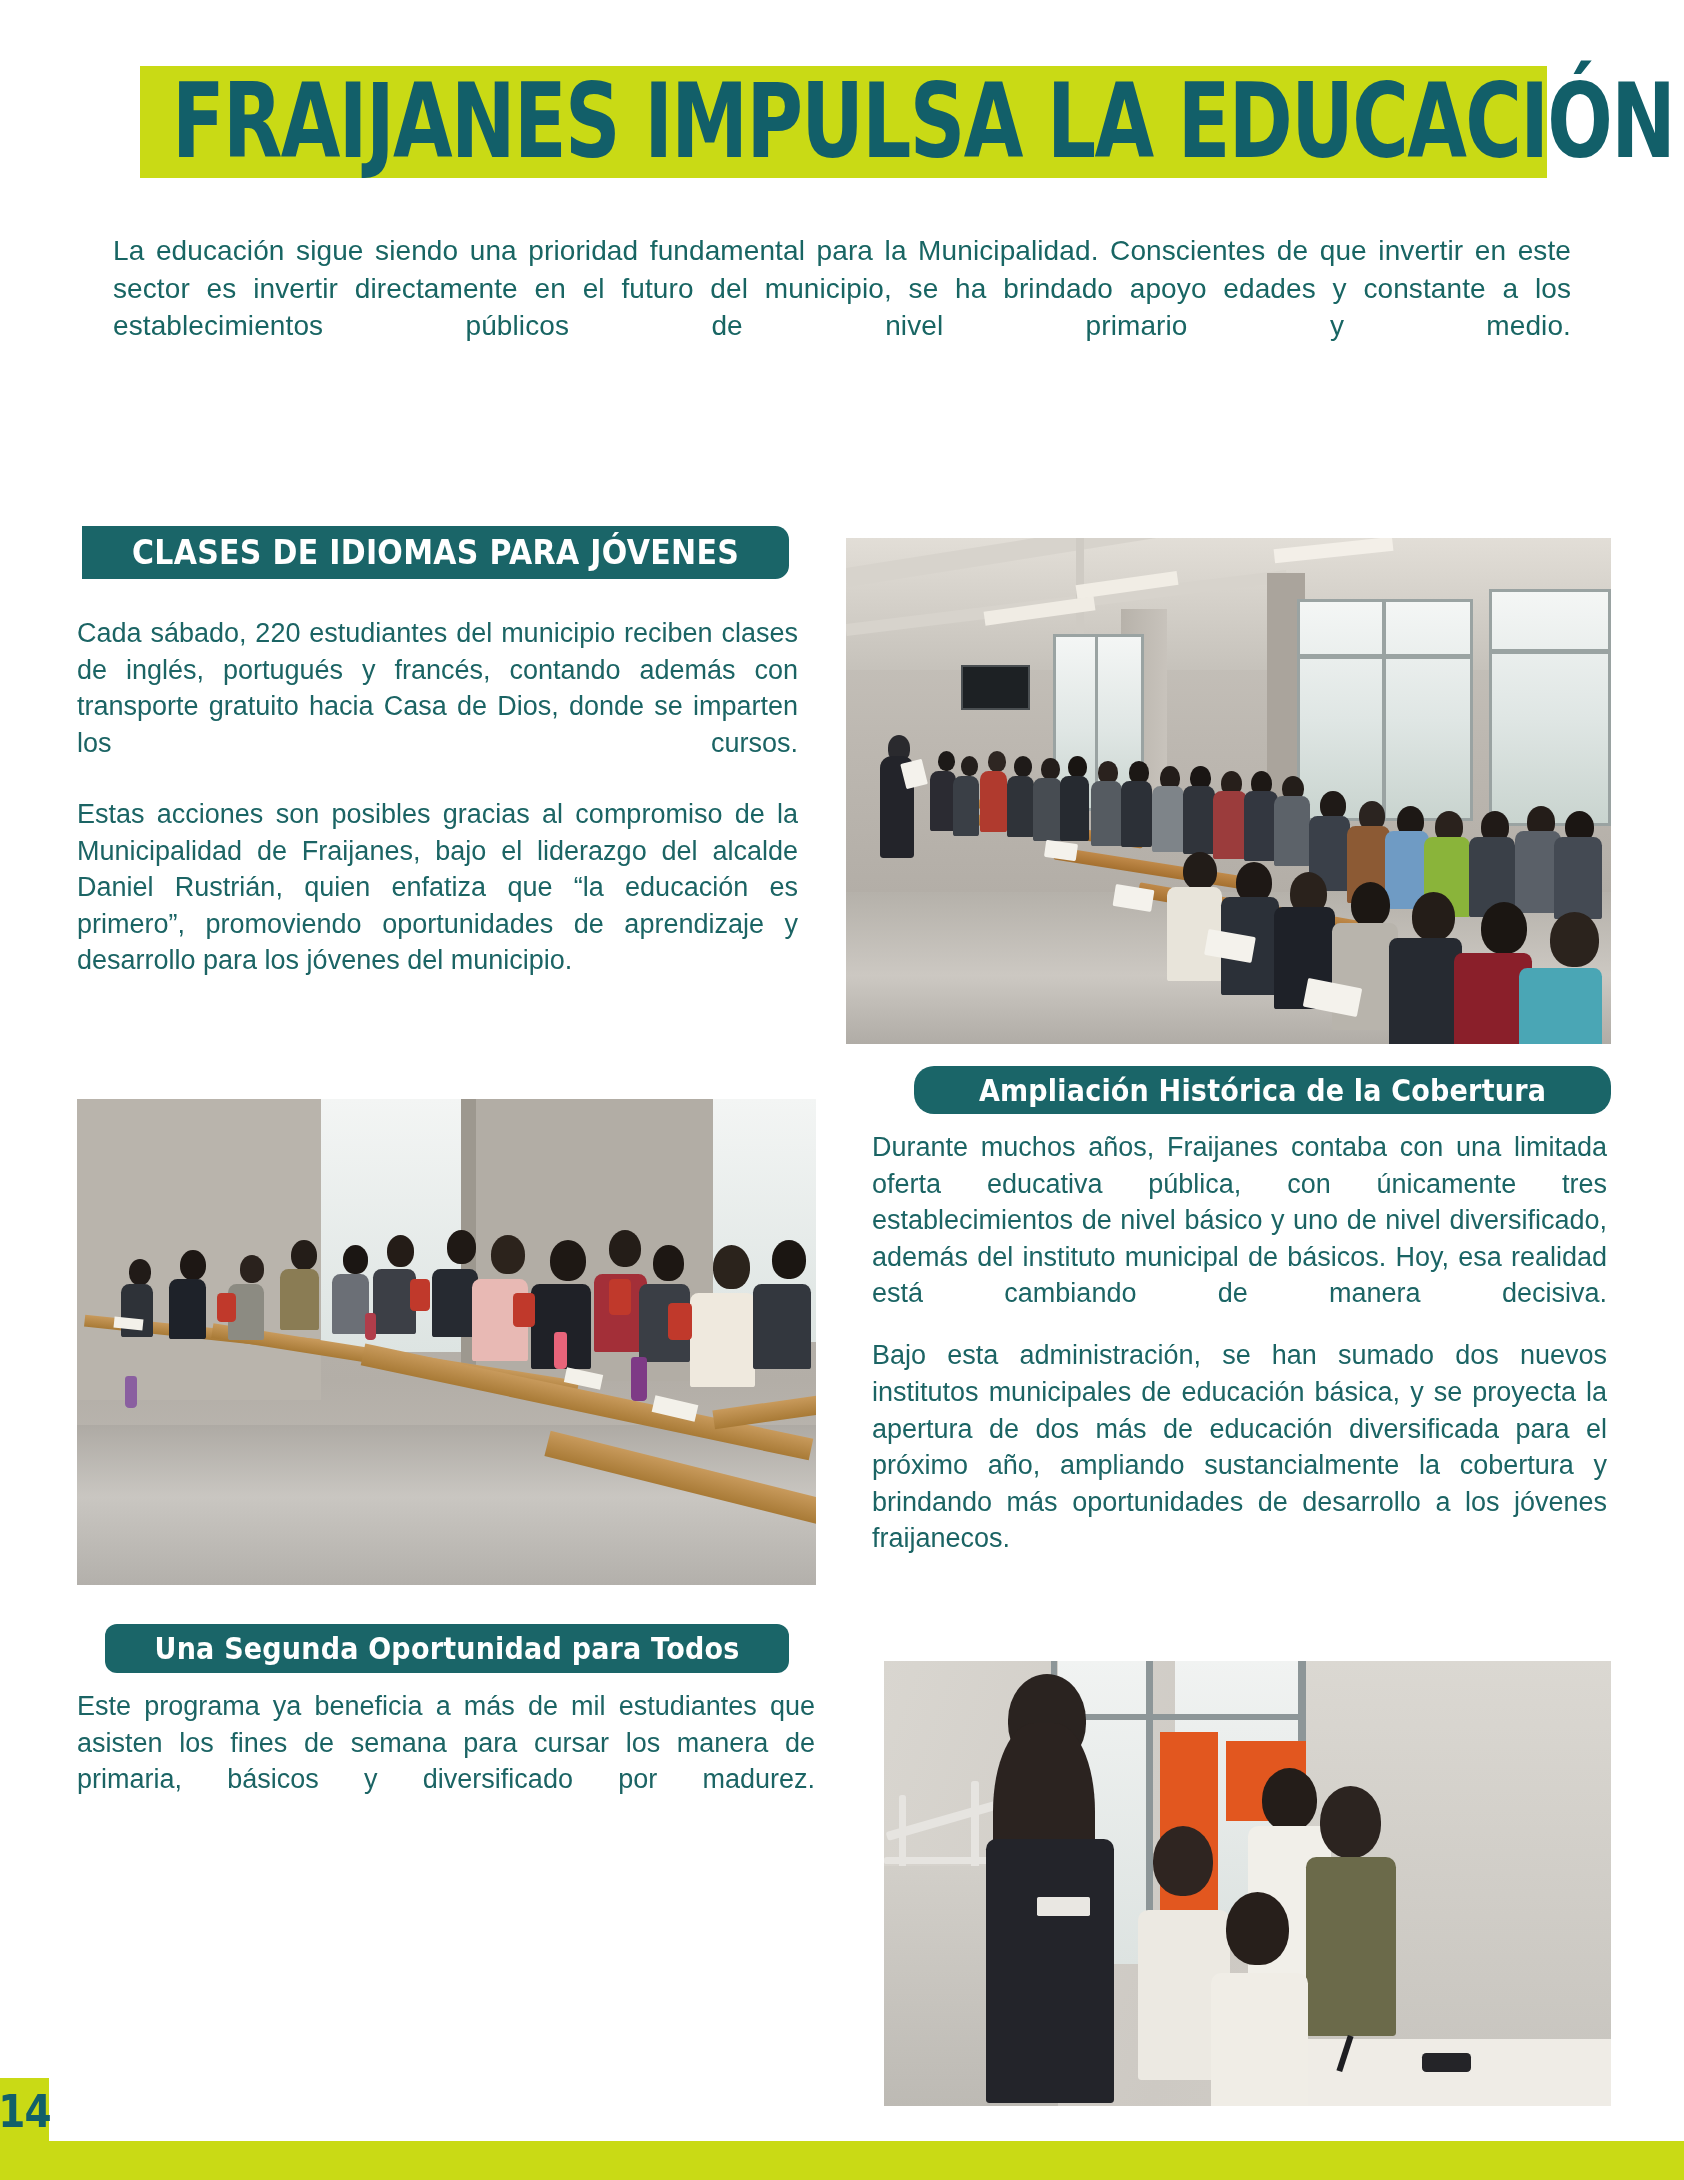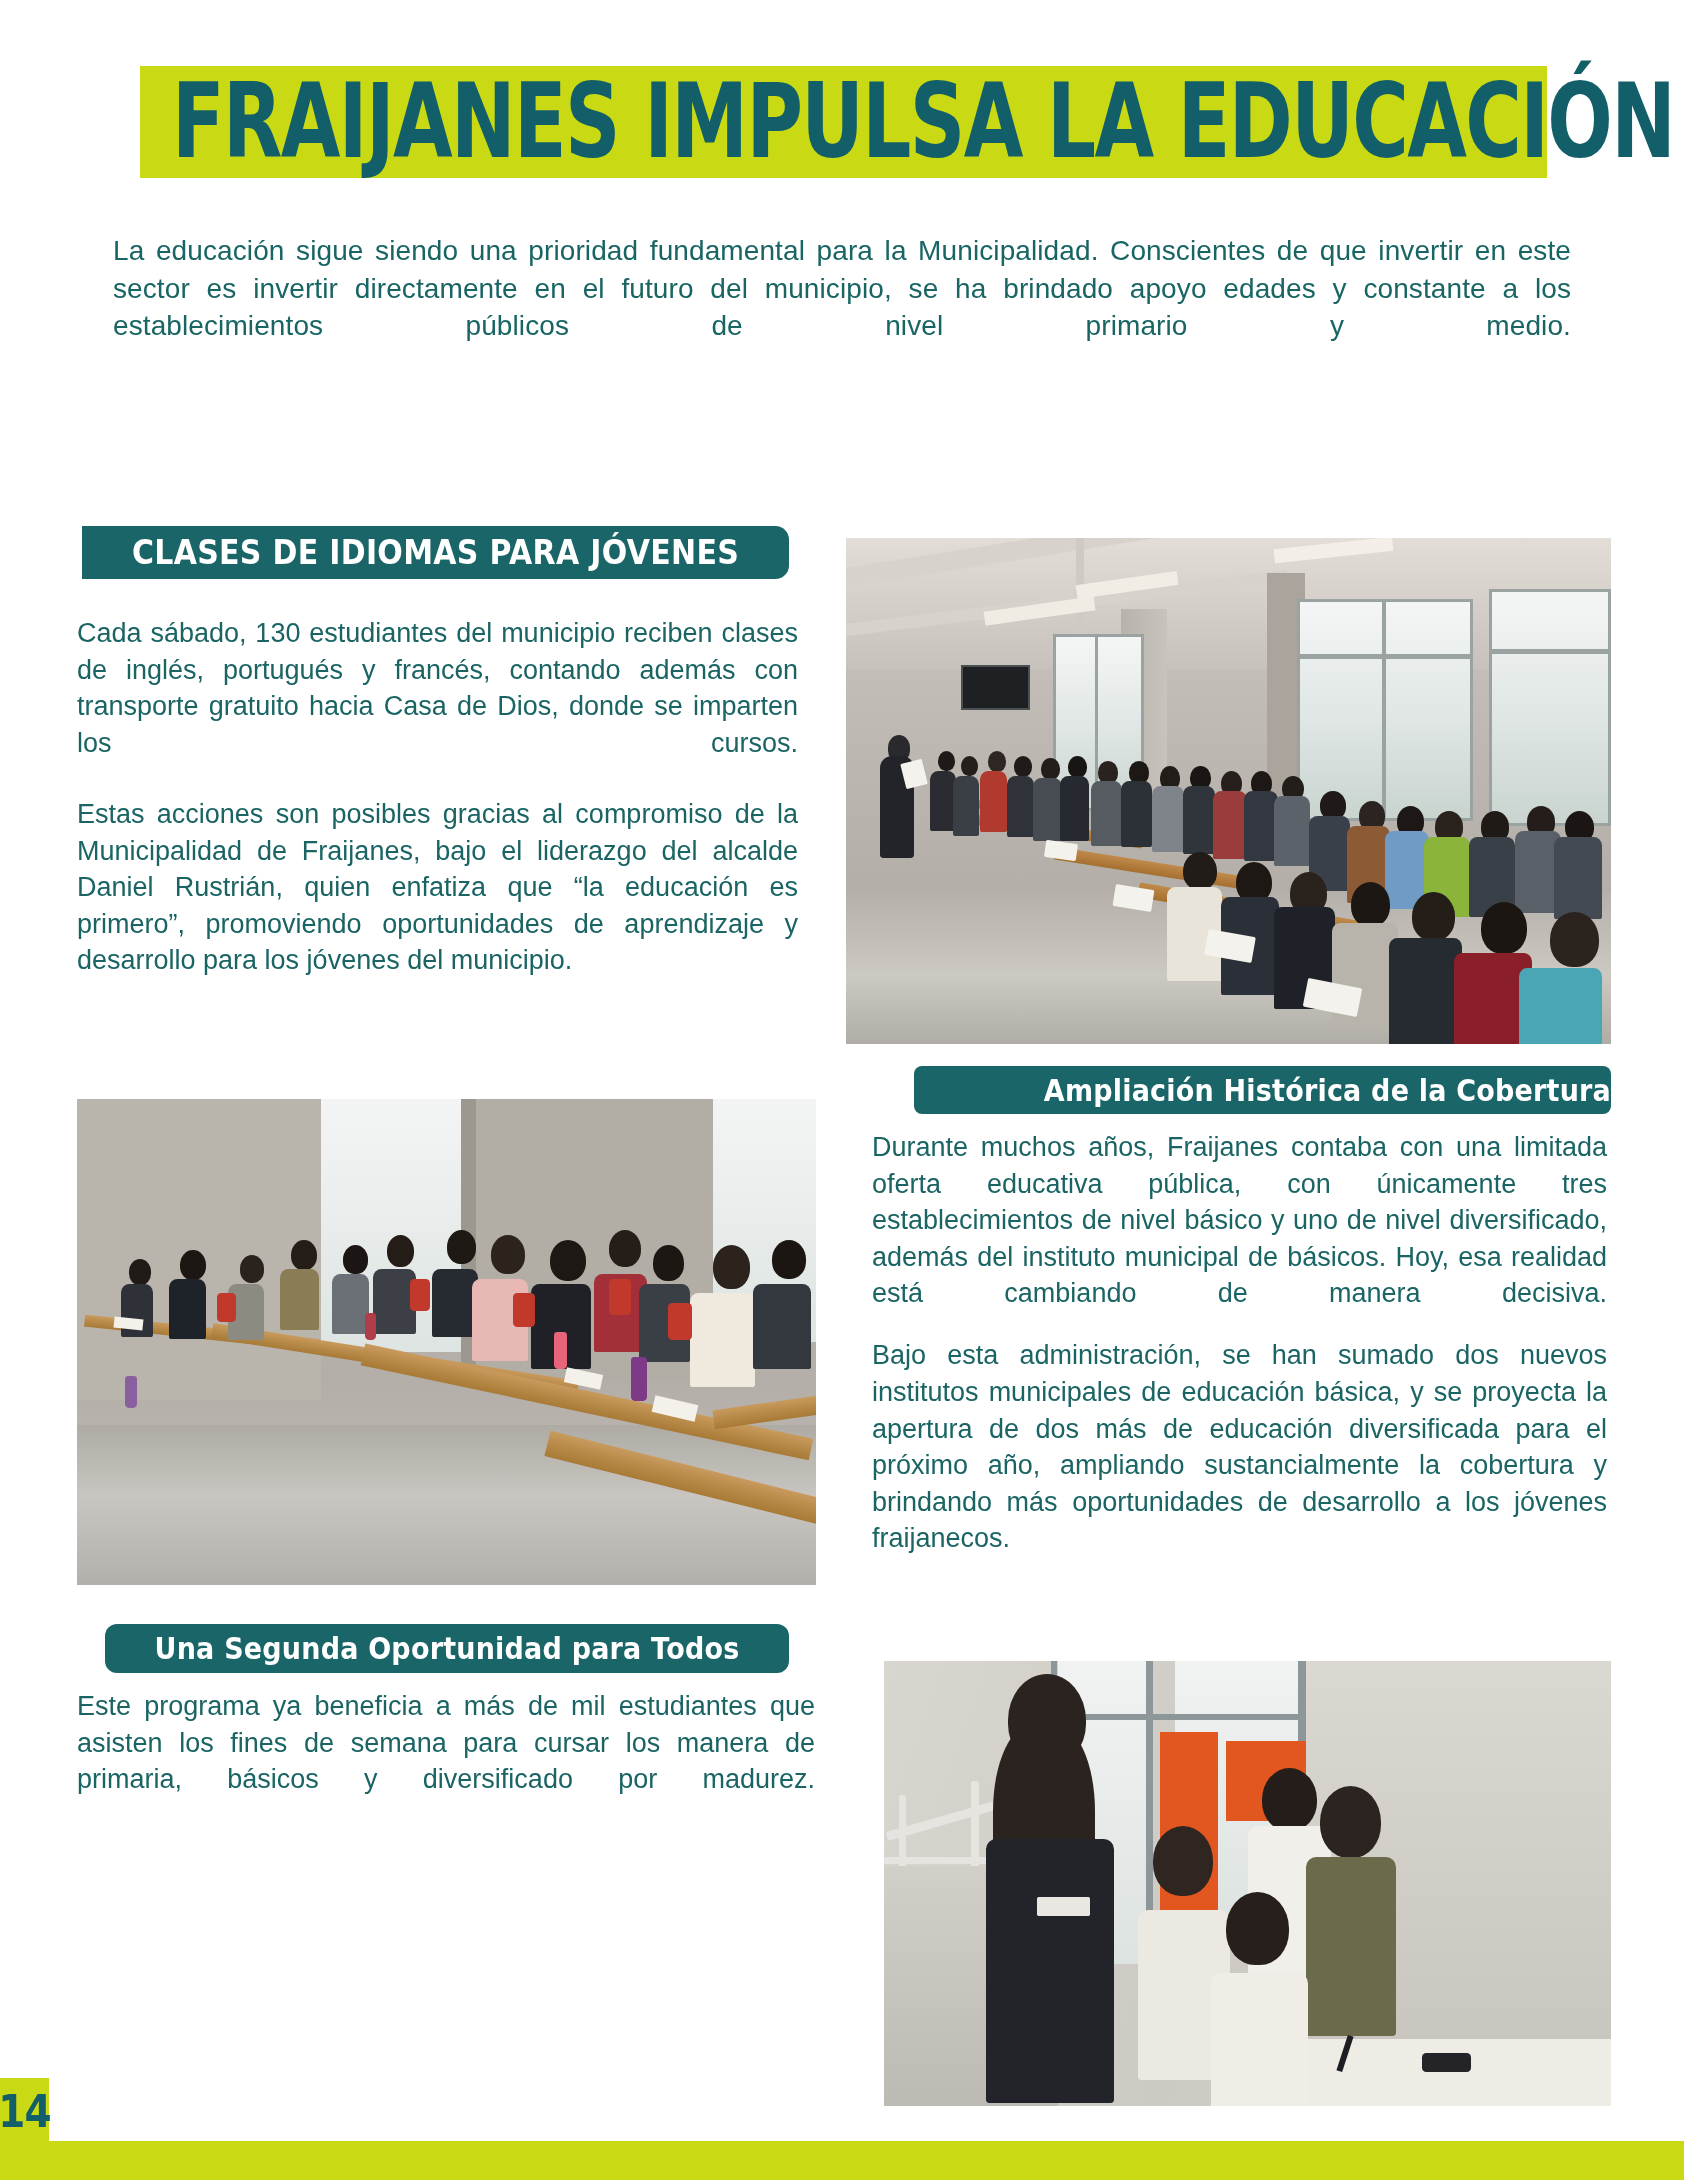--- a/index.html
+++ b/index.html
@@ -83,24 +83,23 @@
     height: 53px;
     border-radius: 0 13.6px 13.6px 0;
     font-size: 30px;
     letter-spacing: 0.3px;
   }
   #badge-cobertura {
     left: 914px;
     top: 1066px;
     width: 697px;
     height: 48px;
-    border-radius: 8px;
+    border-radius: 20px;
     font-size: 27px;
     letter-spacing: 0.2px;
-    justify-content: flex-end;
   }
   #badge-segunda {
     left: 105px;
     top: 1624px;
     width: 684px;
     height: 49px;
     border-radius: 12px;
     font-size: 27px;
     letter-spacing: 0.2px;
   }
@@ -216,21 +215,21 @@
 
 <div class="intro">
   <p>La educación sigue siendo una prioridad fundamental para la Municipalidad. Conscientes de que invertir en este sector es invertir directamente en el futuro del municipio, se ha brindado apoyo edades y constante a los establecimientos públicos de nivel primario y medio.</p>
 </div>
 
 <div class="badge" id="badge-idiomas">
   <span>CLASES DE IDIOMAS PARA JÓVENES</span>
 </div>
 
 <div class="col-text" id="text-idiomas">
-  <p>Cada sábado, 130 estudiantes del municipio reciben clases de inglés, portugués y francés, contando además con transporte gratuito hacia Casa de Dios, donde se imparten los cursos.</p>
+  <p>Cada sábado, 220 estudiantes del municipio reciben clases de inglés, portugués y francés, contando además con transporte gratuito hacia Casa de Dios, donde se imparten los cursos.</p>
 </div>
 
 <div class="col-text" id="text-idiomas-2">
   <p class="ragged">Estas acciones son posibles gracias al compromiso de la Municipalidad de Fraijanes, bajo el liderazgo del alcalde Daniel Rustrián, quien enfatiza que “la educación es primero”, promoviendo oportunidades de aprendizaje y desarrollo para los jóvenes del municipio.</p>
 </div>
 
 <div class="photo" id="photo-aula">
   <div class="p1-bg"></div>
   <div class="p1-ceiling"></div>
   <div class="p1-beam" style="left:0;top:6%;width:62%;height:19px;transform:rotate(-9deg);transform-origin:left center;"></div>

